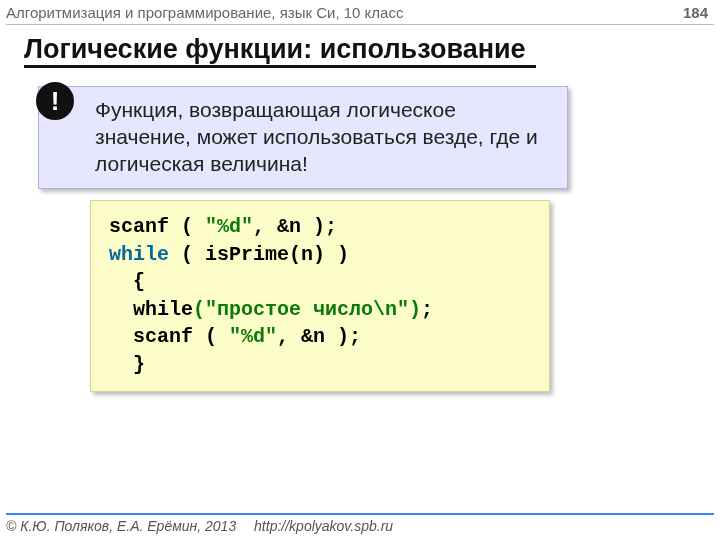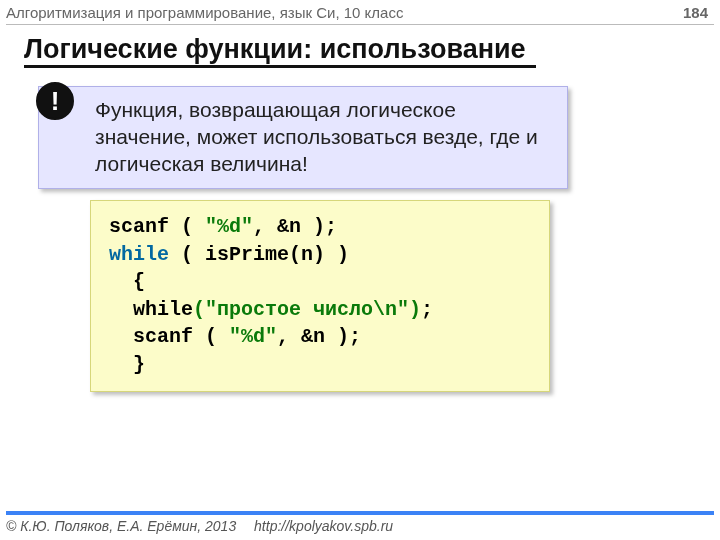--- a/index.html
+++ b/index.html
@@ -40,21 +40,21 @@
     box-shadow: 3px 3px 4px rgba(0,0,0,0.25);
     padding: 12px 18px;
     font-family: "Courier New", monospace;
     font-size: 20px; font-weight: bold; line-height: 1.38;
     white-space: pre;
   }
   .kw-blue { color: #0369a1; }
   .kw-green { color: #0a7a0a; }
   .footer {
     position: absolute; left: 6px; right: 6px; bottom: 6px;
-    border-top: 4px solid #3b82f6;
+    border-top: 2px solid #3b82f6;
     padding-top: 3px;
     font-size: 14px; font-style: italic; color: #555;
   }
   .footer .link { margin-left: 14px; }
 </style>
 </head>
 <body>
 
 <div class="slide">
 

